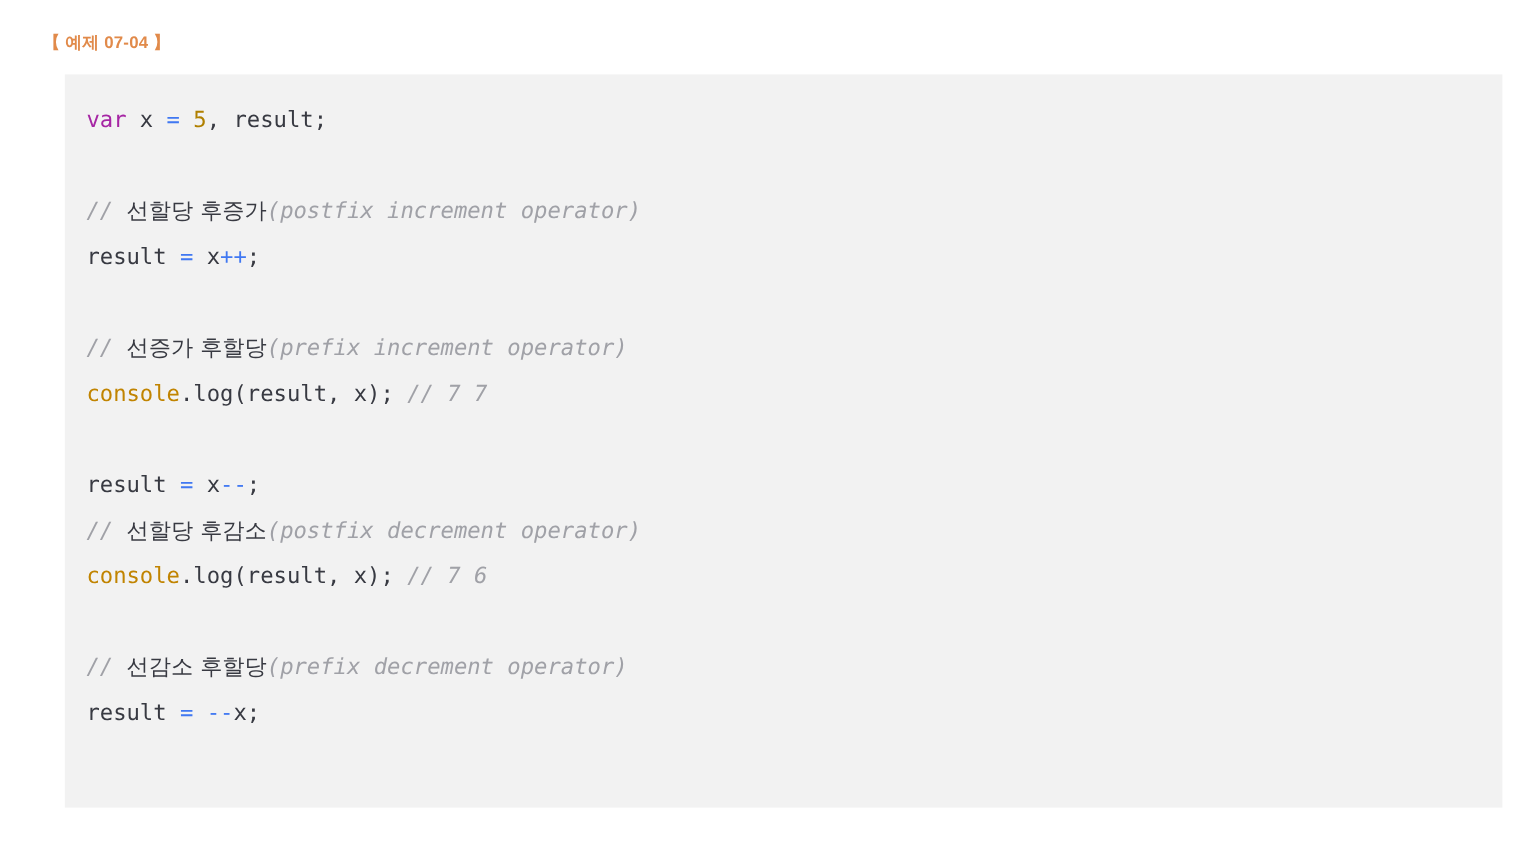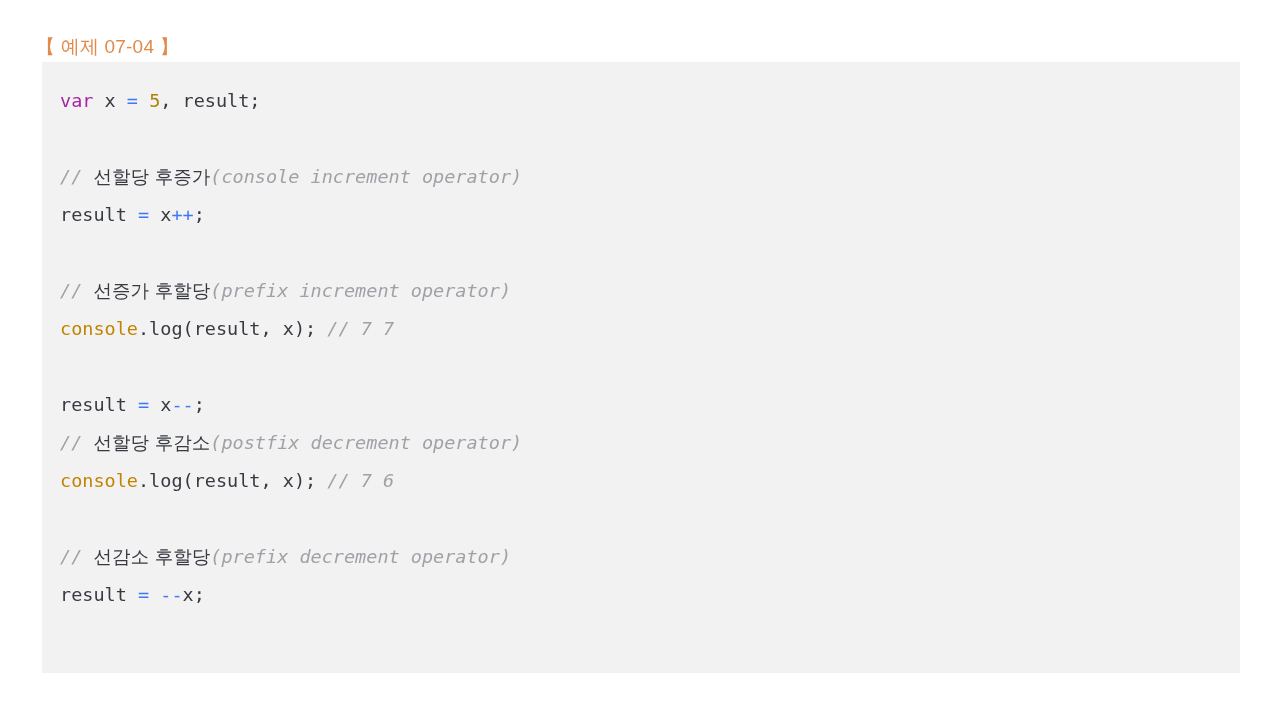--- a/index.html
+++ b/index.html
@@ -19,34 +19,34 @@
     position: relative;
     width: 1280px;
     height: 711px;
     background: #ffffff;
   }
 
   
   .example-title {
     position: absolute;
     left: 36px;
-    top: 34px;
+    top: 22px;
     font-family: "Liberation Sans", sans-serif;
-    font-size: 19px;
-    font-weight: 400;
+    font-size: 14px;
+    font-weight: 700;
     letter-spacing: 0.2px;
     color: #e18a4a;
     white-space: nowrap;
     line-height: 26px;
   }
 
   
   .code-block {
     position: absolute;
-    left: 42px;
+    left: 54px;
     top: 62px;
     width: 1198px;
     height: 611px;
     background: #f2f2f2;
     box-sizing: border-box;
     padding: 20px 0 0 0;
     overflow: hidden;
   }
 
   .code-lines {
@@ -79,21 +79,21 @@
 <body>
 
 <div class="page">
 
   <div class="example-title">【 예제 07-04 】</div>
 
   <div class="code-block">
     <div class="code-lines">
         <div class="code-line"><span class="tok-keyword">var</span><span class="tok-plain"> x </span><span class="tok-operator">=</span><span class="tok-plain"> </span><span class="tok-number">5</span><span class="tok-plain">, result;</span></div>
         <div class="code-line blank">&nbsp;</div>
-        <div class="code-line"><span class="tok-comment">// </span><span class="tok-comment-ko">선할당 후증가</span><span class="tok-comment">(console increment operator)</span></div>
+        <div class="code-line"><span class="tok-comment">// </span><span class="tok-comment-ko">선할당 후증가</span><span class="tok-comment">(postfix increment operator)</span></div>
         <div class="code-line"><span class="tok-plain">result </span><span class="tok-operator">=</span><span class="tok-plain"> x</span><span class="tok-operator">++</span><span class="tok-plain">;</span></div>
         <div class="code-line blank">&nbsp;</div>
         <div class="code-line"><span class="tok-comment">// </span><span class="tok-comment-ko">선증가 후할당</span><span class="tok-comment">(prefix increment operator)</span></div>
         <div class="code-line"><span class="tok-object">console</span><span class="tok-plain">.</span><span class="tok-function">log</span><span class="tok-plain">(result, x); </span><span class="tok-comment">// 7 7</span></div>
         <div class="code-line blank">&nbsp;</div>
         <div class="code-line"><span class="tok-plain">result </span><span class="tok-operator">=</span><span class="tok-plain"> x</span><span class="tok-operator">--</span><span class="tok-plain">;</span></div>
         <div class="code-line"><span class="tok-comment">// </span><span class="tok-comment-ko">선할당 후감소</span><span class="tok-comment">(postfix decrement operator)</span></div>
         <div class="code-line"><span class="tok-object">console</span><span class="tok-plain">.</span><span class="tok-function">log</span><span class="tok-plain">(result, x); </span><span class="tok-comment">// 7 6</span></div>
         <div class="code-line blank">&nbsp;</div>
         <div class="code-line"><span class="tok-comment">// </span><span class="tok-comment-ko">선감소 후할당</span><span class="tok-comment">(prefix decrement operator)</span></div>

